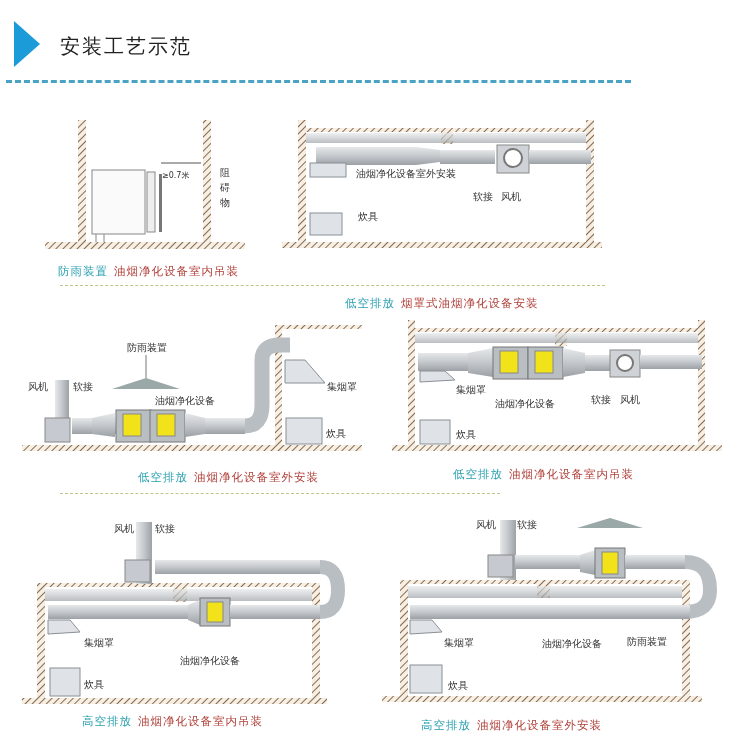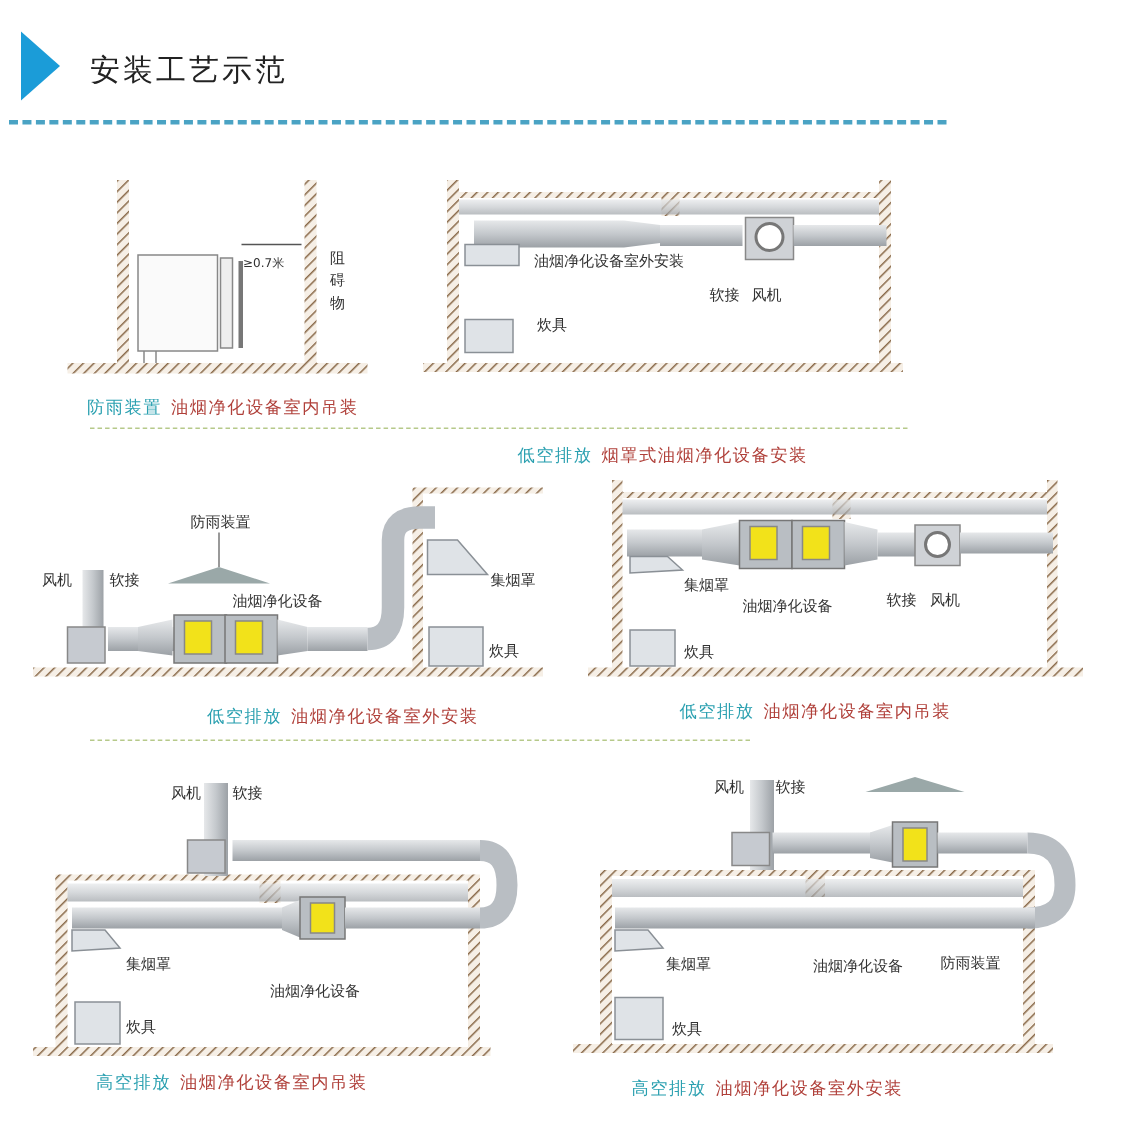--- a/index.html
+++ b/index.html
@@ -189,21 +189,21 @@
   <span class="cap-blue">低空排放</span><span class="cap-red">油烟净化设备室内吊装</span>
 </div>
 
 <div class="abs green-rule" style="left:60px;top:493px;width:440px;"></div>
 
 <div class="abs lbl" style="left:114px;top:522px;">风机</div>
 <div class="abs lbl" style="left:155px;top:522px;">软接</div>
 <div class="abs lbl" style="left:84px;top:636px;">集烟罩</div>
 <div class="abs lbl" style="left:180px;top:654px;">油烟净化设备</div>
 <div class="abs lbl" style="left:84px;top:678px;">炊具</div>
-<div class="abs caption" style="left:64px;top:714px;">
+<div class="abs caption" style="left:82px;top:714px;">
   <span class="cap-blue">高空排放</span><span class="cap-red">油烟净化设备室内吊装</span>
 </div>
 
 <div class="abs lbl" style="left:476px;top:518px;">风机</div>
 <div class="abs lbl" style="left:517px;top:518px;">软接</div>
 <div class="abs lbl" style="left:444px;top:636px;">集烟罩</div>
 <div class="abs lbl" style="left:542px;top:637px;">油烟净化设备</div>
 <div class="abs lbl" style="left:627px;top:635px;">防雨装置</div>
 <div class="abs lbl" style="left:448px;top:679px;">炊具</div>
 <div class="abs caption" style="left:421px;top:718px;">

